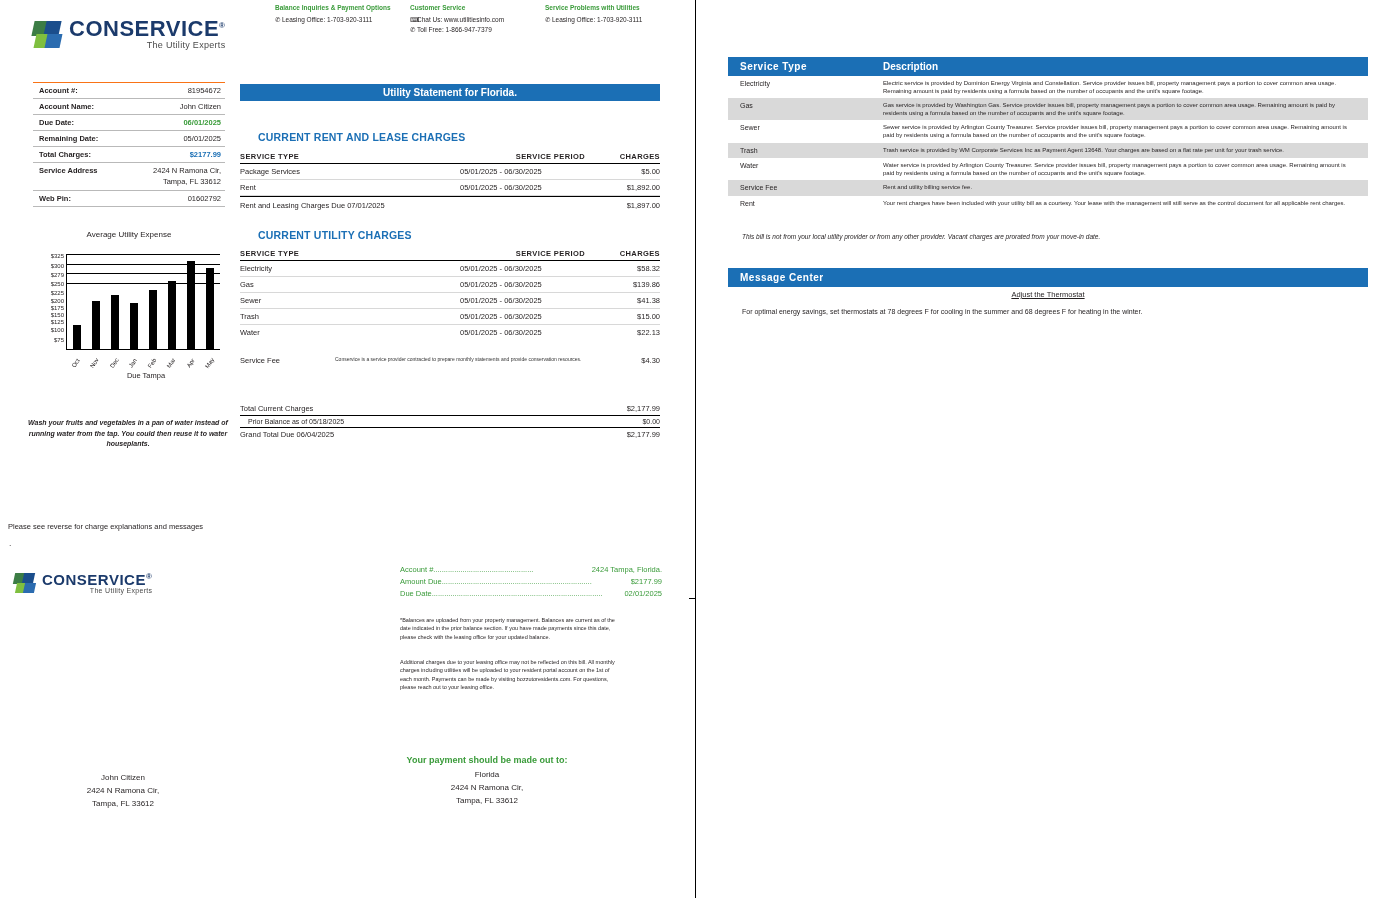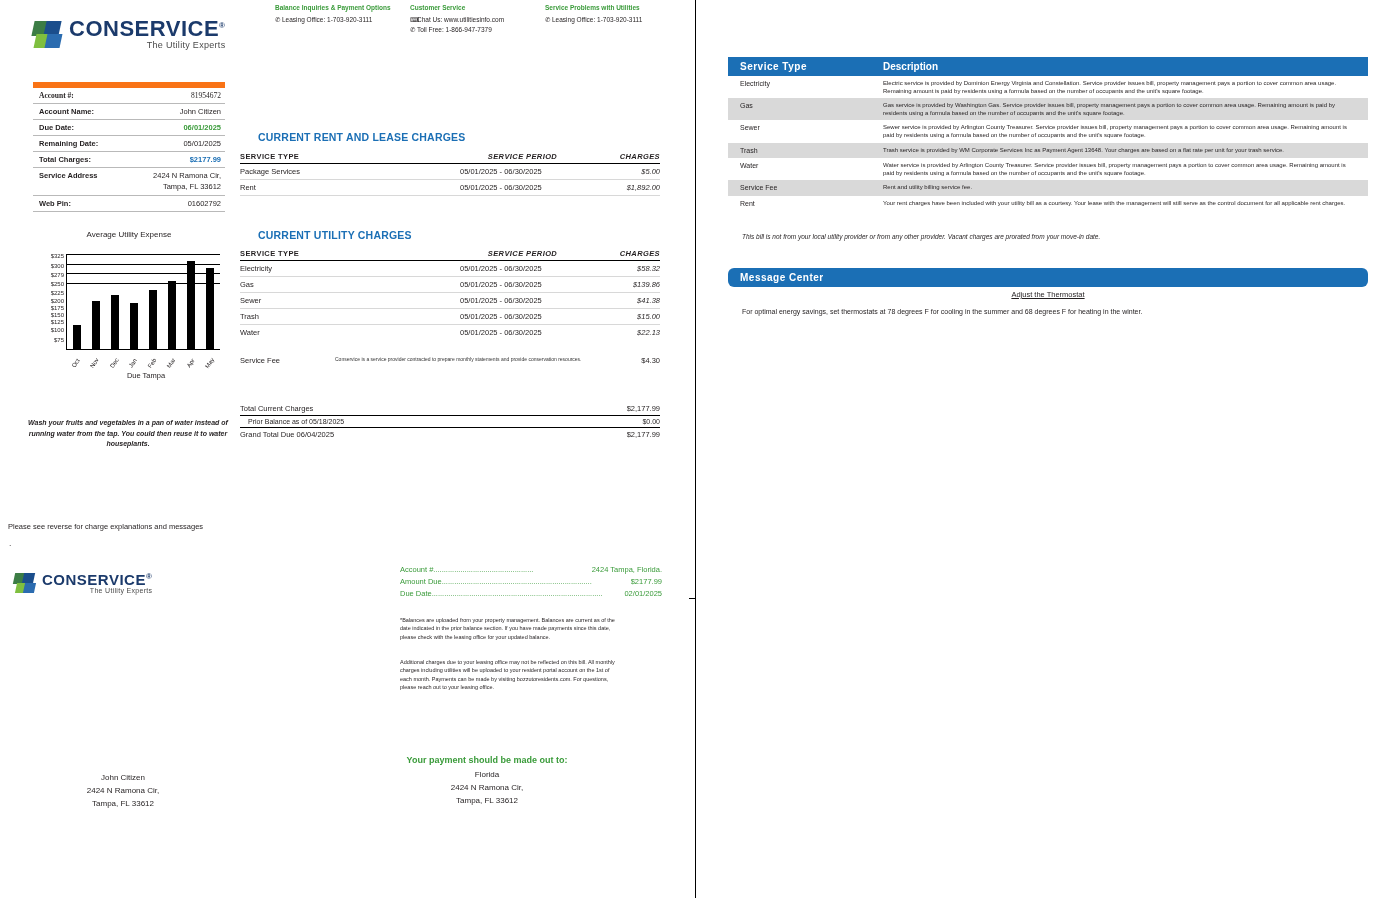--- a/index.html
+++ b/index.html
@@ -39,21 +39,21 @@
 
   
   .contact-col { position:absolute; font-size:6.5px; color:#231f20; line-height:1.5; }
   .contact-col .head { color:#3a9b3a; font-weight:bold; font-size:6.5px; margin-bottom:2px; }
   .contact-col .row { white-space:nowrap; }
   .contact-col .row .ic { display:inline-block; width:7px; }
 
   
   .acctbox { position:absolute; left:33px; top:82px; width:192px; font-size:7.5px; }
   .acctbox .r { display:flex; justify-content:space-between; align-items:center; padding:3px 4px 3px 6px; border-bottom:1px solid #b9b9b9; }
-  .acctbox .r:first-child { border-top:6px solid #f97316;font-family:Liberation Serif, serif; }
+  .acctbox .r:first-child { border-top:1px solid #f97316; }
   .acctbox .r .lab { font-weight:bold; }
   .acctbox .r .val { text-align:right; }
   .acctbox .r .val.green { color:#3a9b3a; font-weight:bold; }
   .acctbox .r .val.blue { color:#1b6fb5; font-weight:bold; }
   .acctbox .r.addr { align-items:flex-start; }
   .acctbox .r.addr .val { line-height:1.4; }
 
   
   .chart-title { position:absolute; left:33px; top:230px; width:192px; text-align:center; font-size:8px; }
   .chart-wrap { position:absolute; left:36px; top:250px; width:190px; height:130px; }
@@ -72,22 +72,22 @@
   .white-blk { position:absolute; left:8px; top:538px; width:146px; height:72px; background:#fff; }
   .dotmark { position:absolute; left:9px; top:542px; font-size:7px; }
 
   
   .stmt-bar { position:absolute; left:240px; top:84px; width:420px; height:17px; background:#1b6fb5; color:#fff; font-weight:bold; font-size:10px; text-align:center; line-height:17px; }
   .sec-title { position:absolute; color:#1b6fb5; font-weight:bold; font-size:10.5px; letter-spacing:.2px; }
   .tbl { position:absolute; width:420px; font-size:7.5px; }
   .tbl .hdr { display:flex; font-weight:bold; font-size:7.5px; letter-spacing:.4px; border-bottom:1px solid #000; padding-bottom:2px; }
   .tbl .row { display:flex; padding:3px 0 3px; border-bottom:1px solid #d8d8d8; }
   .tbl .row.noline { border-bottom:none; }
-  .c1 { width:200px; } .c2 { width:145px; text-align:left; } .c3 { width:75px; text-align:right;font-style:italic; }
-  .hdr .c2 { text-align:center;font-style:italic; } .hdr .c3 { text-align:right; }
+  .c1 { width:200px; } .c2 { width:145px; text-align:left; } .c3 { width:75px; text-align:right; }
+  .hdr .c2 { text-align:right; } .hdr .c3 { text-align:right; }
   .tbl .total { display:flex; padding:4px 0 2px; font-weight:normal; }
   .tbl .total .c1 { width:345px; }
   .ul-top { border-top:1px solid #000; }
 
   .svcfee { position:absolute; width:420px; display:flex; align-items:flex-start; font-size:7.5px; padding-top:4px; }
   .svcfee .lab { width:95px; }
   .svcfee .note { width:250px; font-size:5px; color:#333; line-height:1.25; }
   .svcfee .amt { width:75px; text-align:right; }
 
   .cur-due { position:absolute; width:420px; display:flex; border-top:1px solid #000; border-bottom:1px solid #000; padding:3px 0; font-size:7.5px; }
@@ -114,21 +114,21 @@
   
   .rp { position:absolute; }
   .blue-bar { background:#1b6fb5; color:#fff; height:19px; display:flex; align-items:center; font-weight:bold; font-size:10px; }
   .blue-bar .b1 { width:155px; padding-left:12px; letter-spacing:.5px; }
   .svc-table { position:absolute; left:728px; top:57px; width:640px; }
   .svc-row { display:flex; font-size:6px; line-height:1.35; padding:3px 0 3px 0; }
   .svc-row.alt { background:#d9d9d9; }
   .svc-row .n { width:155px; padding-left:12px; font-size:7px; }
   .svc-row .d { width:480px; padding-right:6px; }
   .disclaim { position:absolute; left:742px; top:233px; width:560px; font-size:6.5px; font-style:italic; }
-  .msg-bar { position:absolute; left:728px; top:268px; width:640px;border-radius:6px; }
+  .msg-bar { position:absolute; left:728px; top:268px; width:640px; }
   .msg-title { position:absolute; left:728px; top:290px; width:640px; text-align:center; font-size:7.5px;text-decoration:underline; }
   .msg-body { position:absolute; left:742px; top:308px; width:620px; font-size:7px; }
 </style>
 </head>
 <body>
 
 <div class="page">
 
   <div class="logo" style="left:33px; top:18px;">
     <div class="mark">
@@ -242,38 +242,43 @@
         <div class="sq2"></div>
         <div class="sq3"></div>
         <div class="sq4"></div>
     </div>
     <div class="txt">
       <div class="name"><span>CONSERVICE</span><sup>®</sup></div>
       <div class="tag">The Utility Experts</div>
     </div>
   </div>
 
+  <div class="stmt-bar">Utility Statement for Florida.</div>
 
   <div class="sec-title" style="left:258px; top:131px;">CURRENT RENT AND LEASE CHARGES</div>
   <div class="tbl" style="left:240px; top:152px;">
     <div class="hdr">
       <span class="c1">SERVICE TYPE</span>
       <span class="c2" style="padding-left:20px;">SERVICE PERIOD</span>
       <span class="c3">CHARGES</span>
     </div>
     <div class="row">
       <span class="c1">Package Services</span>
       <span class="c2" style="padding-left:20px;">05/01/2025 - 06/30/2025</span>
       <span class="c3">$5.00</span>
     </div>
     <div class="row">
       <span class="c1">Rent</span>
       <span class="c2" style="padding-left:20px;">05/01/2025 - 06/30/2025</span>
       <span class="c3">$1,892.00</span>
     </div>
+    <div class="total ul-top">
+      <span class="c1">Rent and Leasing Charges Due 07/01/2025</span>
+      <span class="c3">$1,897.00</span>
+    </div>
   </div>
 
   <div class="sec-title" style="left:258px; top:229px;">CURRENT UTILITY CHARGES</div>
   <div class="tbl" style="left:240px; top:249px;">
     <div class="hdr">
       <span class="c1">SERVICE TYPE</span>
       <span class="c2" style="padding-left:20px;">SERVICE PERIOD</span>
       <span class="c3">CHARGES</span>
     </div>
     <div class="row">

